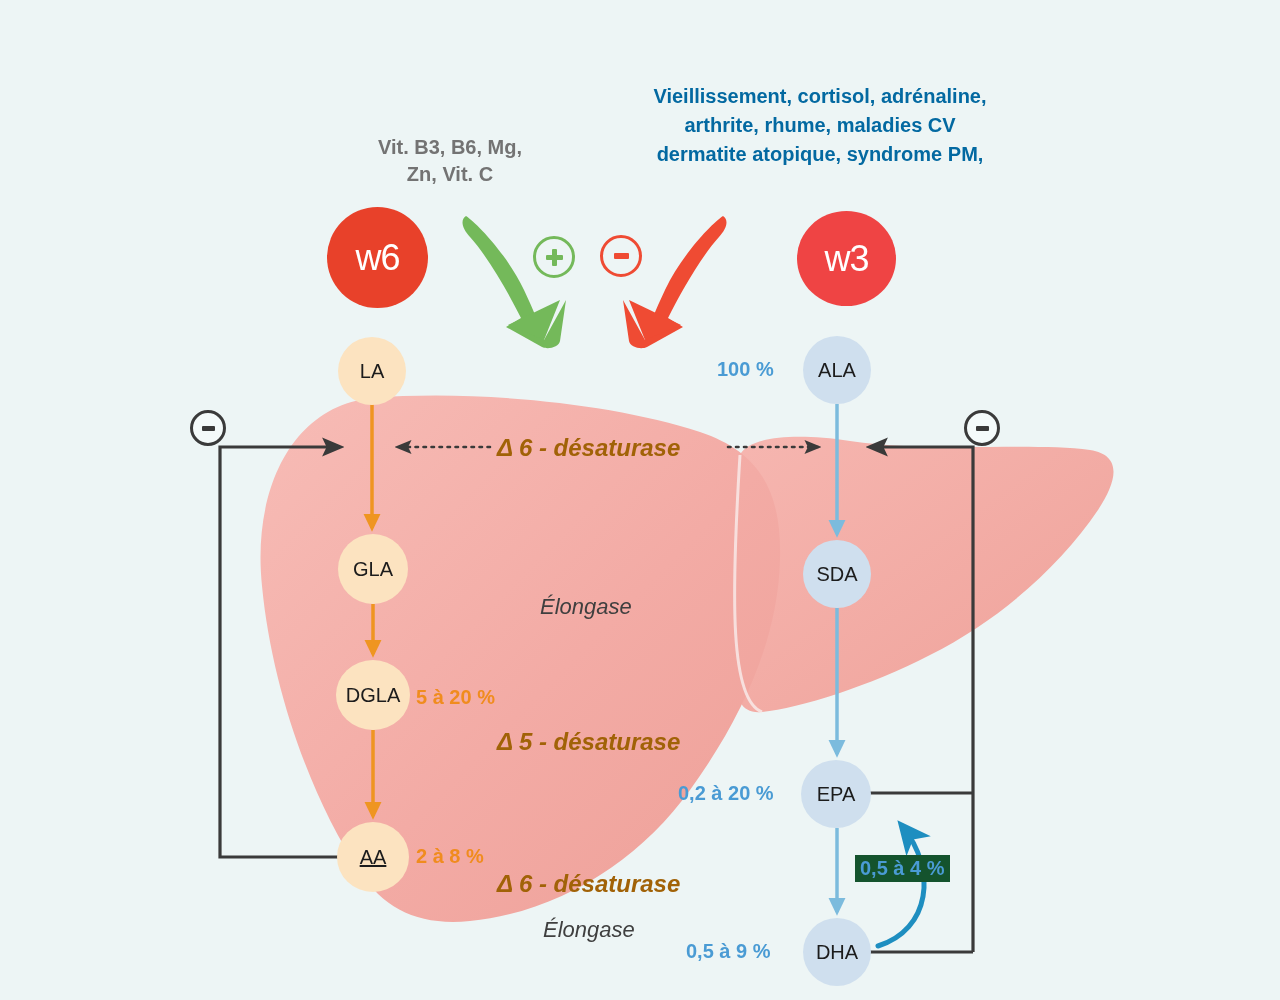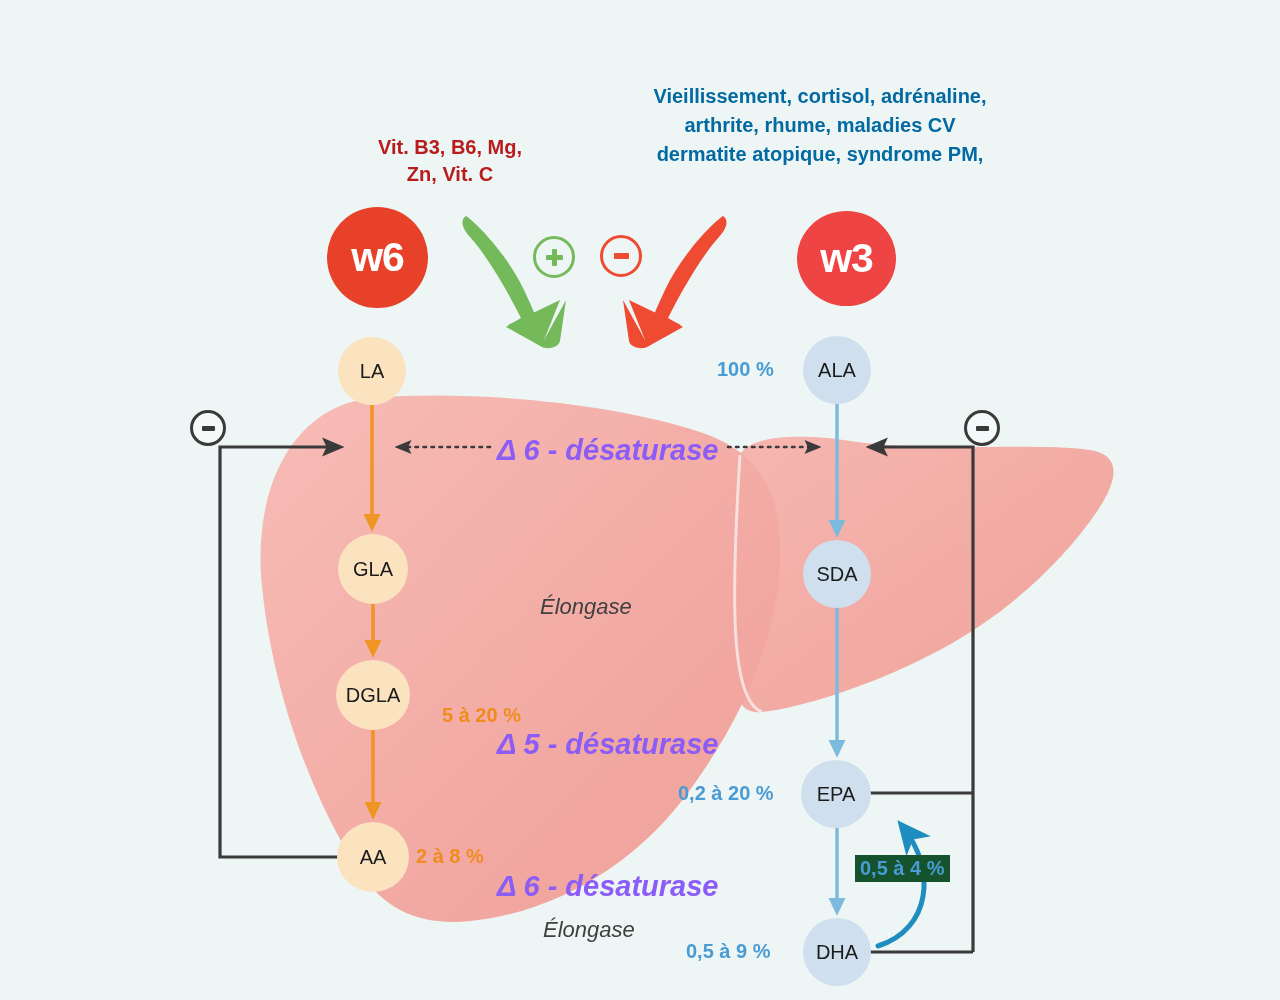--- a/index.html
+++ b/index.html
@@ -26,78 +26,78 @@
     color:#1565f5;
     letter-spacing:-0.2px;
   }
 
   
   #green-text{
     z-index:6;
     left:330px;top:134px;width:240px;
     text-align:center;
     font-size:20px;font-weight:bold;line-height:27px;
-    color:#b91c1c;
+    color:#737373;
   }
   #red-text{
     z-index:6;
     left:560px;top:82px;width:520px;
     text-align:center;
     font-size:20px;font-weight:bold;line-height:29px;
     color:#0369a1;
   }
 
   
   .omega{
     z-index:5;
     border-radius:50%;
     display:flex;align-items:center;justify-content:center;
-    color:#fff;font-size:41px;font-weight:bold;
+    color:#fff;font-size:36px;font-weight:normal;
     letter-spacing:-1px;
   }
   #omega6{left:327px;top:207px;width:101px;height:101px;background:#e8412a;}
   #omega3{left:797px;top:211px;width:99px;height:95px;background:#ef4444;}
 
   
   .node{
     z-index:5;
     border-radius:50%;
     display:flex;align-items:center;justify-content:center;
     font-size:20px;color:#1c1c1c;
     white-space:nowrap;
   }
   .node.w6-light{background:#fce3c0;}
   .node.w3{background:#cfdfee;}
 
   #n-la  {left:338px;top:337px;width:68px;height:68px;}
   #n-gla {left:338px;top:534px;width:70px;height:70px;}
   #n-dgla{left:336px;top:660px;width:74px;height:70px;}
-  #n-aa  {left:337px;top:822px;width:72px;height:70px;}
+  #n-aa  {left:337px;top:822px;width:72px;height:70px;text-decoration:underline;}
 
   #n-ala {left:803px;top:336px;width:68px;height:68px;}
   #n-sda {left:803px;top:540px;width:68px;height:68px;}
   #n-epa {left:801px;top:760px;width:70px;height:68px;}
   #n-dha {left:803px;top:918px;width:68px;height:68px;}
 
   
   .pct{z-index:5;font-size:20px;font-weight:bold;white-space:nowrap;}
   .pct.o{color:#f08c1e;}
   .pct.b{color:#4a9bd4;}
-  #p-dgla{left:416px;top:704px;margin-left:26px;}
+  #p-dgla{left:416px;top:686px;}
   #p-aa  {left:416px;top:845px;}
   #p-ala {left:717px;top:358px;}
   #p-epa {left:678px;top:782px;}
   #p-dha {left:686px;top:940px;}
   #p-dha2{left:855px;top:855px;background:#14532d;padding:2px 5px;}
 
   
   .enz{
     z-index:5;
-    font-size:29px;font-weight:bold;font-style:italic;
-    color:#8b5cf6;white-space:nowrap;
+    font-size:24px;font-weight:bold;font-style:italic;
+    color:#a16207;white-space:nowrap;
   }
   .elong{
     z-index:4;
     font-size:22px;font-style:italic;font-weight:normal;
     color:#3f3f3f;white-space:nowrap;
   }
   #e-d6a  {left:497px;top:434px;}
   #e-d5   {left:497px;top:728px;}
   #e-d6b  {left:497px;top:870px;}
   #el-top {left:540px;top:594px;}

